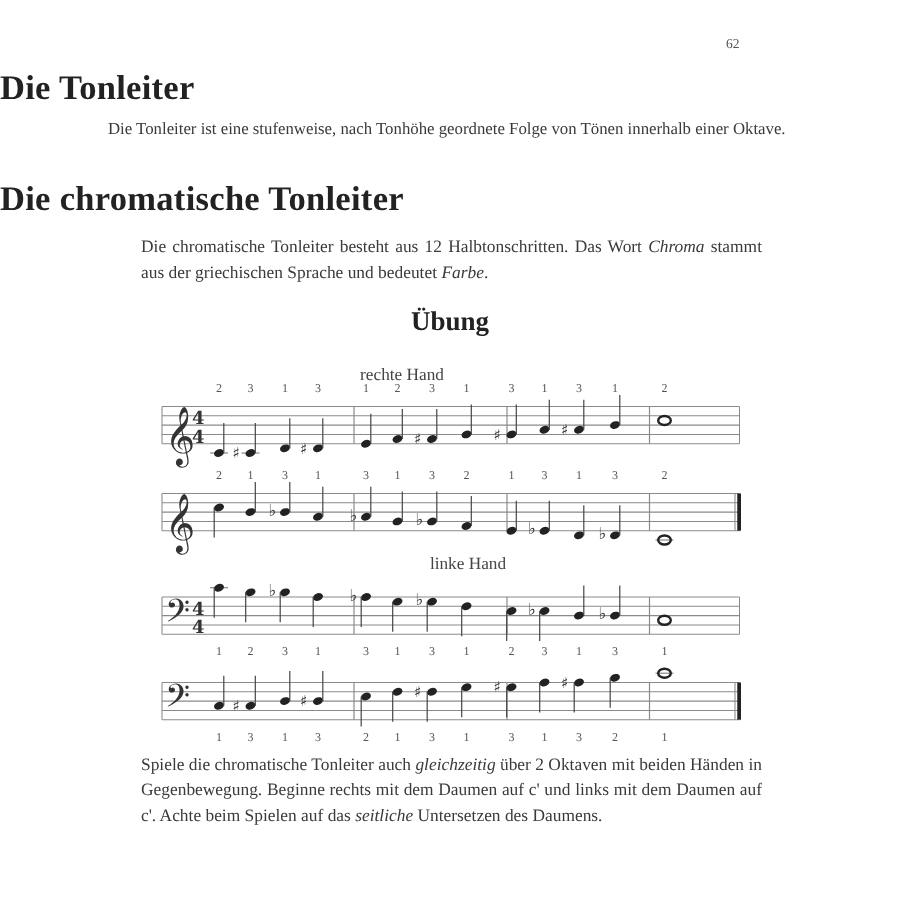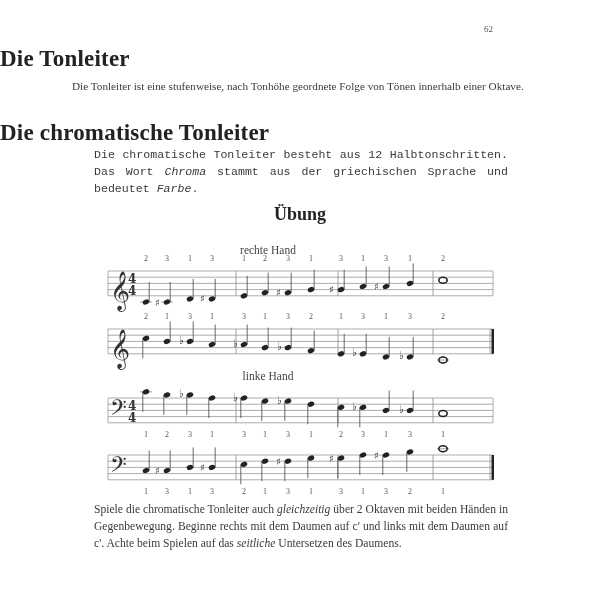--- a/index.html
+++ b/index.html
@@ -17,25 +17,25 @@
 </style>
 </head>
 <body>
 
 <div class="page-number">62</div>
 
 <div class="h1" style="top:46px;">Die Tonleiter</div>
 <div class="intro" style="top:78px; text-align:left; left:72px; width:480px; font-size:11.2px;">Die Tonleiter ist eine stufenweise, nach Tonhöhe geordnete Folge von Tönen innerhalb einer Oktave.</div>
 
 <div class="h1" style="top:120px;">Die chromatische Tonleiter</div>
-<div class="intro" style="top:146px;font-family:Liberation Mono, monospace;"><span>Die chromatische Tonleiter besteht aus 12 Halbtonschritten. Das Wort </span><em>Chroma</em><span> stammt aus der griechischen Sprache und bedeutet </span><em>Farbe</em><span>.</span></div>
+<div class="intro" style="top:156px;"><span>Die chromatische Tonleiter besteht aus 12 Halbtonschritten. Das Wort </span><em>Chroma</em><span> stammt aus der griechischen Sprache und bedeutet </span><em>Farbe</em><span>.</span></div>
 
 <div class="sub" style="top:204px;">Übung</div>
 <div class="hand" style="top:244px;">rechte Hand</div>
-<div class="hand" style="top:370px;">linke Hand</div>
+<div class="hand" style="top:370px;padding-left:44px;">linke Hand</div>
 
 <svg class="staff" width="600" height="600" id="notation">
     <g></g>
     <line x1="108" x2="493" y1="271" y2="271" stroke="#8a8a8a" stroke-width="0.7"></line>
     <line x1="108" x2="493" y1="277.2" y2="277.2" stroke="#8a8a8a" stroke-width="0.7"></line>
     <line x1="108" x2="493" y1="283.4" y2="283.4" stroke="#8a8a8a" stroke-width="0.7"></line>
     <line x1="108" x2="493" y1="289.6" y2="289.6" stroke="#8a8a8a" stroke-width="0.7"></line>
     <line x1="108" x2="493" y1="295.8" y2="295.8" stroke="#8a8a8a" stroke-width="0.7"></line>
     <line x1="108" x2="108" y1="271" y2="295.8" stroke="#8a8a8a" stroke-width="0.7"></line>
     <line x1="236" x2="236" y1="271" y2="295.8" stroke="#8a8a8a" stroke-width="0.8"></line>

